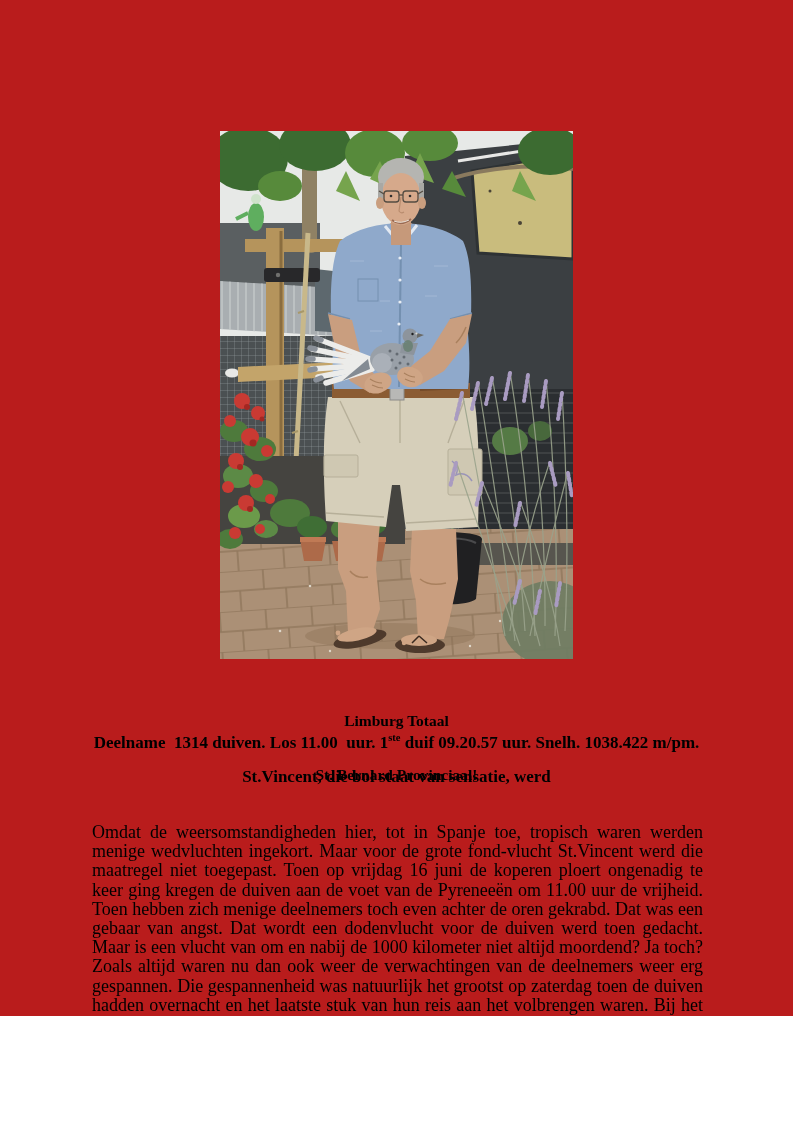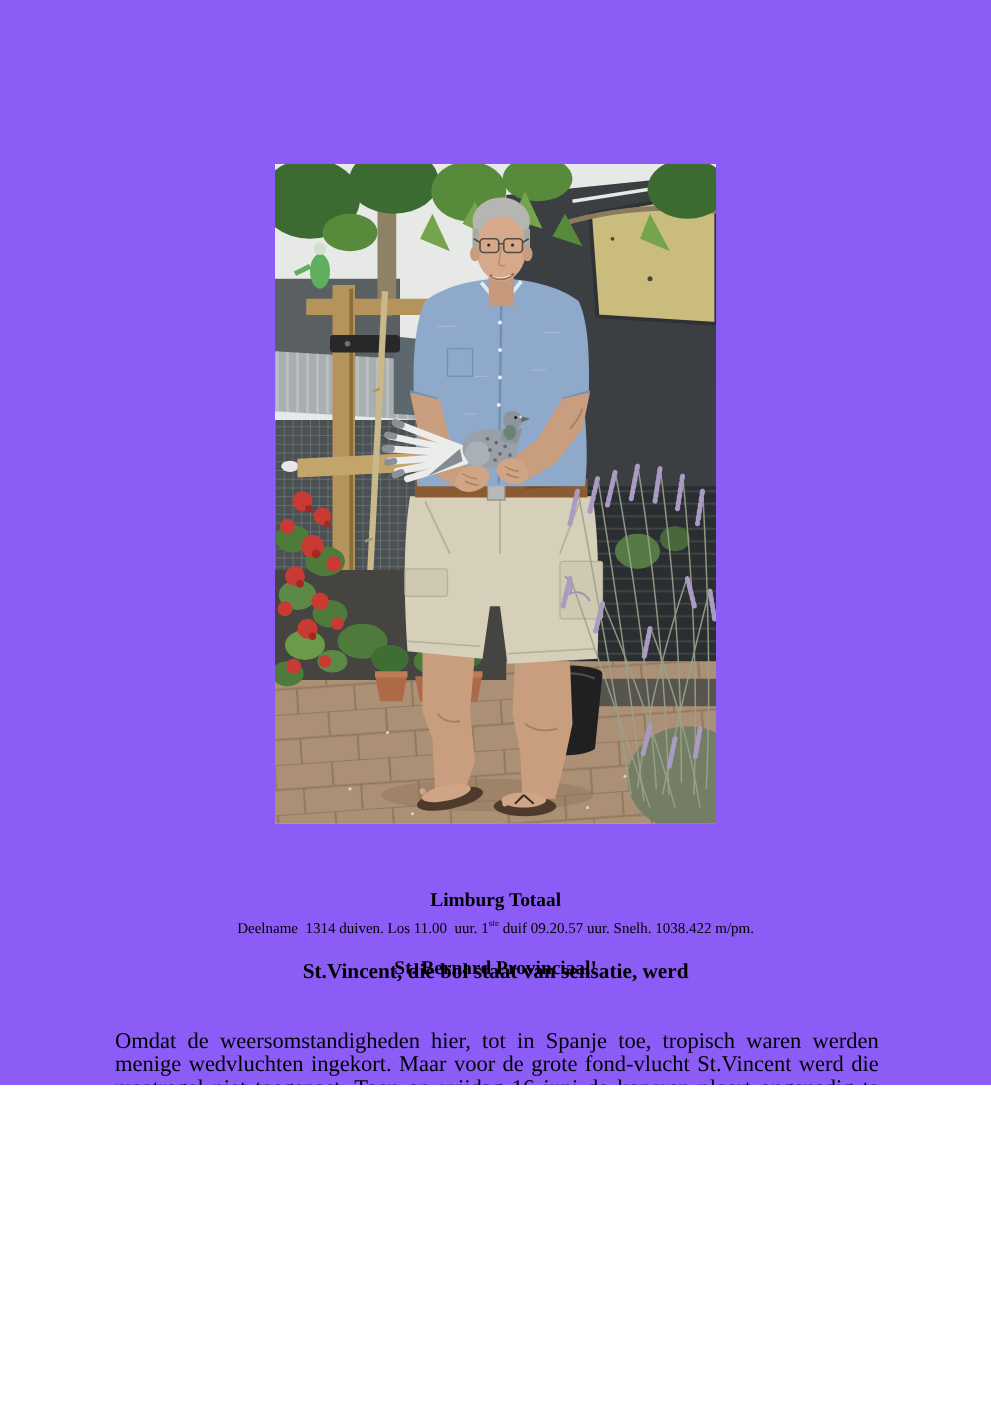--- a/index.html
+++ b/index.html
@@ -1,23 +1,23 @@
 <!DOCTYPE html>
 <html><head>
 <meta charset="utf-8">
 <style>
   html,body{margin:0;padding:0;background:#ffffff;}
-  .page{position:relative;width:793px;height:868px;background:#8b5cf6;overflow:hidden;
+  .page{position:relative;width:793px;height:1016px;background:#b91c1c;overflow:hidden;
         font-family:"Liberation Serif",serif;color:#000;}
   .photo-wrap{position:absolute;left:220px;top:131px;width:353px;height:528px;overflow:hidden;}
   .photo-wrap svg{display:block;}
   .heads{position:absolute;left:0;top:676px;width:793px;text-align:center;
          font-weight:bold;font-size:15.5px;line-height:18px;white-space:pre-wrap;}
   .stats{position:absolute;left:0;top:733px;width:793px;text-align:center;
-         font-weight:normal;font-size:12px;line-height:19px;white-space:pre-wrap;}
+         font-weight:bold;font-size:17px;line-height:19px;white-space:pre-wrap;}
   .stats sup{font-size:62%;line-height:0;}
   .subs{position:absolute;left:0;top:768px;width:793px;text-align:center;
         font-weight:bold;font-size:17px;line-height:18px;}
   .bodytext{position:absolute;left:92px;top:823px;width:611px;
             font-size:18px;line-height:19.2px;text-align:justify;}
   .watermark{position:absolute;left:8px;top:1070px;
              font-family:"Liberation Sans",sans-serif;font-weight:bold;font-size:35px;
              color:#ffffff;-webkit-text-stroke:2.4px #000;letter-spacing:0.5px;
              transform:scaleX(0.84);transform-origin:left center;white-space:nowrap;}
 </style>

